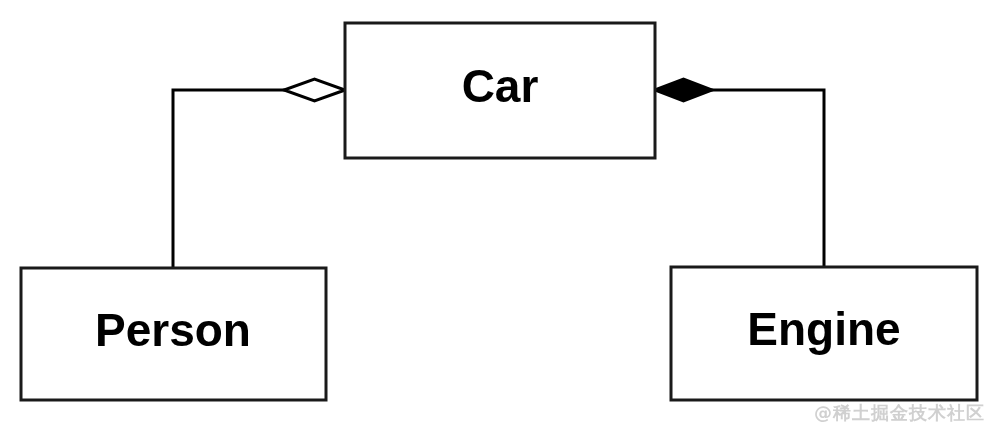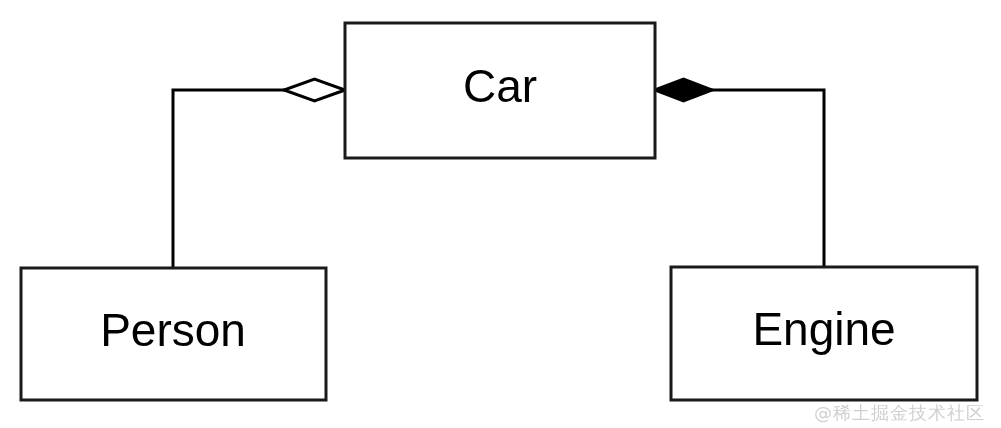--- a/index.html
+++ b/index.html
@@ -9,20 +9,21 @@
   }
   body {
     font-family: "Liberation Sans", sans-serif;
   }
   #canvas {
     position: relative;
     width: 1001px;
     height: 428px;
     background: #ffffff;
     overflow: hidden;
+    font-weight: bold;
   }
   #diagram-svg {
     position: absolute;
     left: 0;
     top: 0;
     width: 1001px;
     height: 428px;
   }
   .class-box-rect {
     fill: #ffffff;

